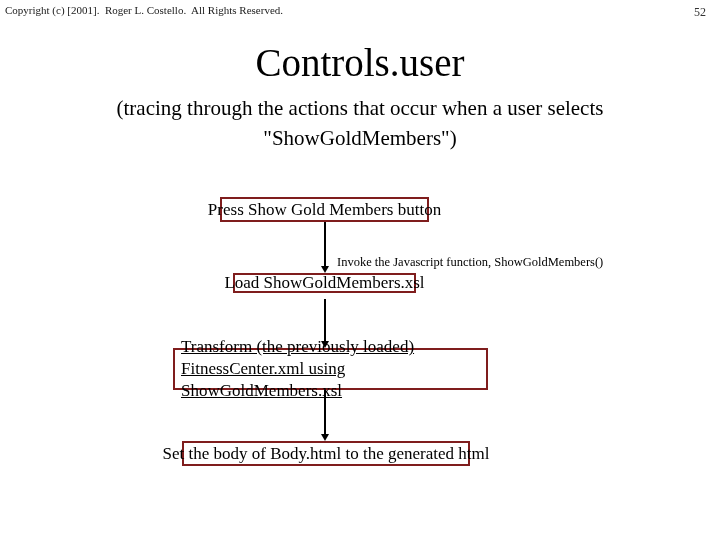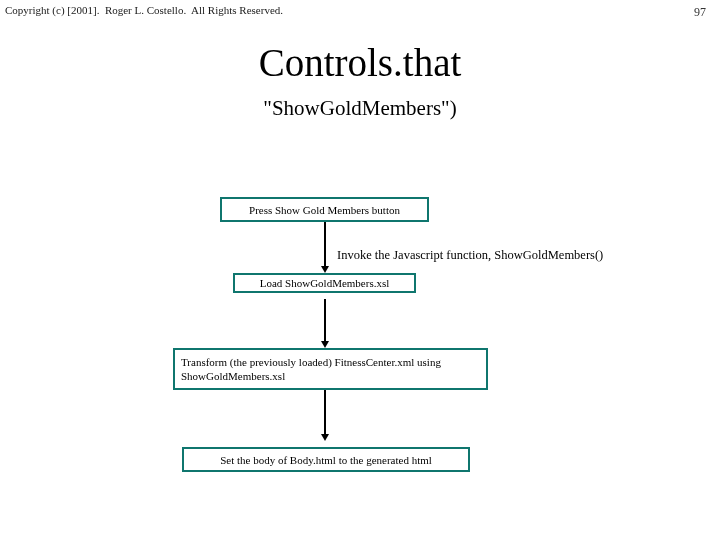--- a/index.html
+++ b/index.html
@@ -40,37 +40,37 @@
     position: absolute;
     top: 93px;
     left: 0;
     width: 100%;
     text-align: center;
     font-size: 21px;
     line-height: 1.45;
   }
   .box {
     position: absolute;
-    border: 2px solid #0f766e;
+    border: 2px solid #7f1d1d;
     background: #ffffff;
     box-sizing: border-box;
-    font-size: 11px;
+    font-size: 17px;
     display: flex;
     align-items: center;
     padding: 8px 6px;
     white-space: nowrap;
   }
   .box-center { justify-content: center; }
   .box-1 { left: 220px; top: 197px; width: 209px; height: 25px; }
   .box-2 { left: 233px; top: 273px; width: 183px; height: 14px; }
   .box-3 {
     left: 173px; top: 348px; width: 315px; height: 42px;
-    white-space: normal; line-height: 1.28;
+    white-space: normal; line-height: 1.28; text-decoration: underline;
   }
-  .box-4 { left: 182px; top: 441px; width: 288px; height: 25px; margin-top: 6px; }
+  .box-4 { left: 182px; top: 441px; width: 288px; height: 25px; }
   .arrow-line {
     position: absolute;
     width: 2px;
     background: #000000;
   }
   .arrow-head {
     position: absolute;
     width: 0;
     height: 0;
     border-left: 4px solid transparent;
@@ -79,35 +79,36 @@
   }
   .line-1 { left: 324px; top: 222px; height: 44px; }
   .head-1 { left: 321px; top: 266px; }
   .line-2 { left: 324px; top: 299px; height: 42px; }
   .head-2 { left: 321px; top: 341px; }
   .line-3 { left: 324px; top: 390px; height: 44px; }
   .head-3 { left: 321px; top: 434px; }
   .arrow-label {
     position: absolute;
     left: 337px;
-    top: 248px;
+    top: 255px;
     font-size: 12.5px;
     white-space: nowrap;
   }
 </style>
 </head>
 <body>
 
 <div class="copyright">Copyright (c) [2001].  Roger L. Costello.  All Rights Reserved.</div>
 
-<div class="page-number">97</div>
+<div class="page-number">52</div>
 
-<div class="title">Controls.that</div>
+<div class="title">Controls.user</div>
 
 <div class="subtitle">
+  <div>(tracing through the actions that occur when a user selects</div>
   <div>"ShowGoldMembers")</div>
 </div>
 
 <div class="box box-1 box-center">Press Show Gold Members button</div>
 
 <div class="arrow-line line-1"></div>
 <div class="arrow-head head-1"></div>
 
 <div class="arrow-label">Invoke the Javascript function, ShowGoldMembers()</div>
 

